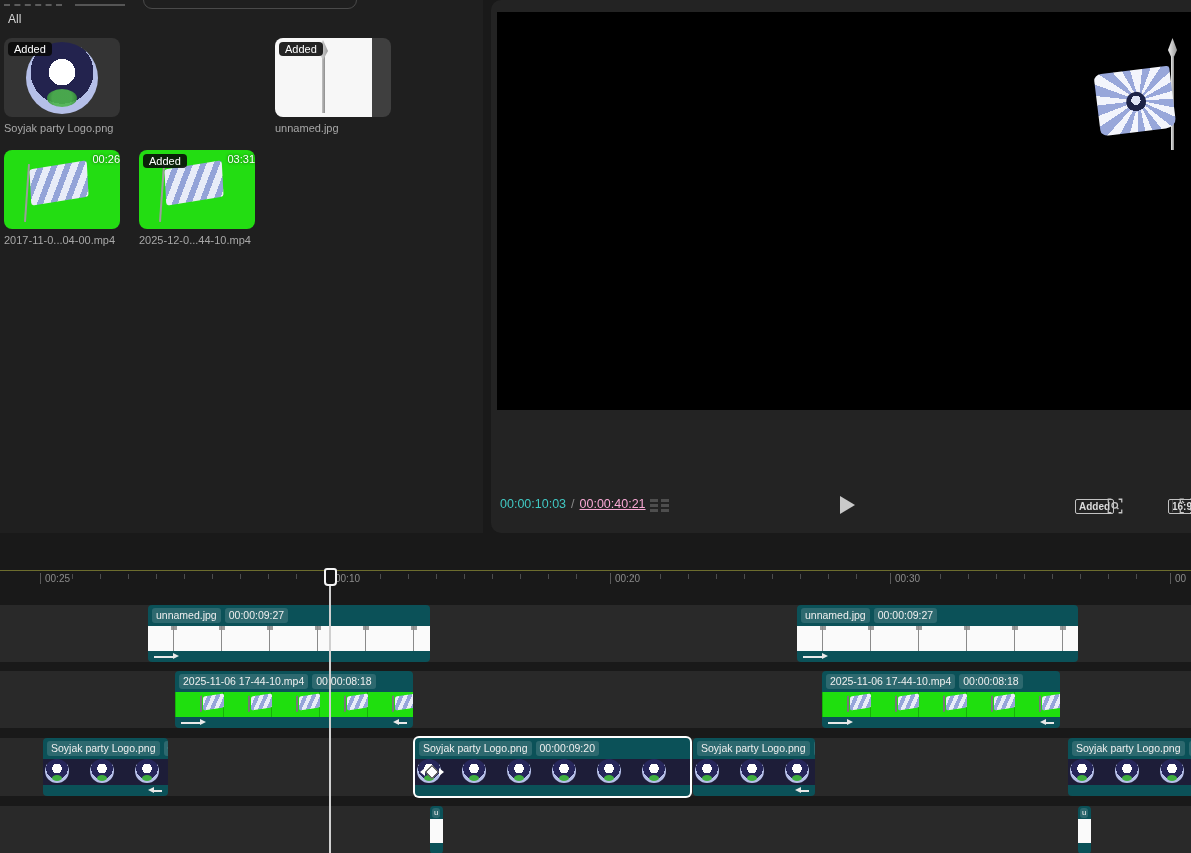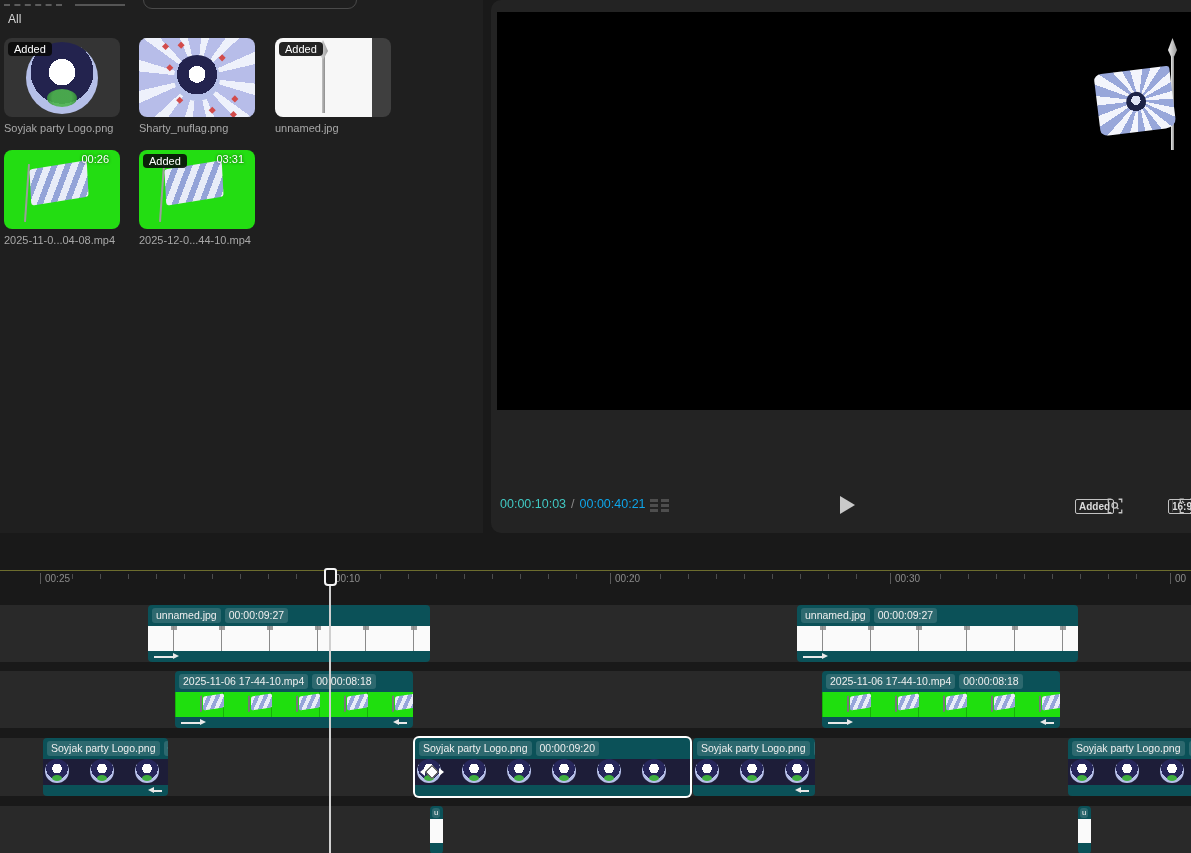--- a/index.html
+++ b/index.html
@@ -8,21 +8,21 @@
   
   .media-panel{position:absolute;left:0;top:0;width:483px;height:533px;background:#1f1f1f;}
   .artifact-dashed{position:absolute;left:4px;top:4px;width:58px;border-top:2px dashed #5c5c5c;}
   .artifact-solid{position:absolute;left:75px;top:4px;width:50px;border-top:2px solid #555;}
   .artifact-search{position:absolute;left:143px;top:-9px;width:212px;height:16px;border:1px solid #4a4a4a;border-radius:9px;}
   .section-label{position:absolute;left:8px;top:12px;font-size:12px;color:#d6d6d6;}
   .card{position:absolute;width:116px;}
   .thumb{position:relative;width:116px;height:79px;border-radius:8px;overflow:hidden;}
   .badge-added{position:absolute;left:4px;top:4px;background:rgba(8,8,8,.88);color:#fff;font-size:11px;padding:1px 6px;border-radius:4px;z-index:3;}
   .badge-added:empty{display:none;}
-  .thumb-duration{position:absolute;right:11px;top:3px;color:#fff;font-size:11px;text-shadow:0 0 3px rgba(0,0,0,.7);z-index:3;}
+  .thumb-duration{position:absolute;right:0;top:3px;color:#fff;font-size:11px;text-shadow:0 0 3px rgba(0,0,0,.7);z-index:3;}
   .thumb-duration:empty{display:none;}
   .card-label{margin-top:5px;font-size:11px;color:#a8a8a8;white-space:nowrap;overflow:hidden;}
 
   .thumb-logo{background:#343434;}
   .big-logo{position:absolute;left:50%;top:50%;transform:translate(-50%,-50%);width:72px;height:72px;border-radius:50%;
     background:radial-gradient(circle at 50% 42%, #ffffff 0 24%, #23234e 24% 57%, #b5bfe8 57% 79%, #8894d2 79% 100%);}
   .big-logo::after{content:'';position:absolute;left:21px;bottom:7px;width:30px;height:18px;border-radius:50%;
     background:radial-gradient(circle,#4db54d 0 55%,#2e7d32 100%);opacity:.9;}
   .thumb-flag{background:#b7bde9;}
   .rays{position:absolute;inset:-20px;background:repeating-conic-gradient(from 6deg at 50% 50%, #eef1fb 0 11deg, rgba(238,241,251,0) 11deg 30deg);}
@@ -46,21 +46,21 @@
   .pv-spear{position:absolute;left:671px;top:26px;width:9px;height:22px;background:linear-gradient(90deg,#eee,#999);
     clip-path:polygon(50% 0,100% 55%,50% 100%,0 55%);}
   .pv-pole{position:absolute;left:674px;top:44px;width:3px;height:94px;background:linear-gradient(90deg,#e8e8e8,#8f8f8f);}
   .pv-cloth{position:absolute;left:600px;top:58px;width:76px;height:62px;border-radius:10% 4% 14% 10%;transform:rotate(-7deg);
     background:repeating-conic-gradient(from 0deg at 55% 50%, #f3f5fc 0 13deg, #98a7da 13deg 27deg);}
   .pv-emblem{position:absolute;left:29px;top:22px;width:20px;height:20px;border-radius:50%;
     background:radial-gradient(circle at 50% 42%, #dfe5f5 0 30%, #1d2447 30% 70%, #b5bfe8 70% 100%);}
   .playbar-left{position:absolute;left:9px;top:497px;display:flex;gap:5px;font-size:12.5px;align-items:center;}
   .time-current{color:#41c8c3;}
   .time-sep{color:#8a8a8a;}
-  .time-total{color:#0ea5e9;}
+  .time-total{color:#f9a8d4;text-decoration:underline;}
   .frames-icon{position:absolute;left:159px;top:499px;display:flex;gap:3px;}
   .frames-icon i{display:block;width:8px;height:14px;background:repeating-linear-gradient(#4e4e4e 0 3px,transparent 3px 5px);}
   .play-button{position:absolute;left:349px;top:496px;width:0;height:0;border-left:15px solid #c9c9c9;border-top:9px solid transparent;border-bottom:9px solid transparent;cursor:pointer;}
   .boxed{position:absolute;top:499px;border:1px solid #c2c2c2;border-radius:2px;color:#dcdcdc;font-size:10px;font-weight:bold;padding:0 3px;height:13px;line-height:13px;}
   .pv-icon{position:absolute;top:497px;width:18px;height:18px;}
   .pv-icon svg{stroke:#c6c6c6;fill:none;stroke-width:1.4;}
   .pv-divider{position:absolute;left:681px;top:500px;width:1px;height:12px;background:#4a4a4a;}
 
   
   .toolbar{position:absolute;left:0;top:533px;width:1191px;height:37px;background:#191919;}
@@ -116,47 +116,38 @@
     <div class="section-label">All</div>
 
     <div class="card" style="left:4px;top:38px;">
       <div class="thumb thumb-logo">
         <div class="badge-added">Added</div>
         <div class="big-logo"></div>
       </div>
       <div class="card-label">Soyjak party Logo.png</div>
     </div>
 
-    <div class="card" style="left:139px;top:38px;">
-      <div class="thumb thumb-flag">
-        <div class="rays"></div>
-        <div class="dots"></div>
-        <div class="center-logo"></div>
-
-      </div>
-      <div class="card-label">Sharty_nuflag.png</div>
-    </div>
 
     <div class="card" style="left:275px;top:38px;">
       <div class="thumb thumb-spear">
         <div class="white-field"></div>
         <div class="spear-shaft"></div>
         <div class="spear-head"></div>
         <div class="badge-added">Added</div>
       </div>
       <div class="card-label">unnamed.jpg</div>
     </div>
 
     <div class="card" style="left:4px;top:150px;">
       <div class="thumb thumb-green">
         <div class="gs-pole"></div>
         <div class="gs-flag"></div>
         <div class="thumb-duration">00:26</div>
       </div>
-      <div class="card-label">2025-11-0...04-08.mp4</div>
+      <div class="card-label">2017-11-0...04-00.mp4</div>
     </div>
 
     <div class="card" style="left:139px;top:150px;">
       <div class="thumb thumb-green">
         <div class="gs-pole"></div>
         <div class="gs-flag"></div>
         <div class="badge-added">Added</div>
         <div class="thumb-duration">03:31</div>
       </div>
       <div class="card-label">2025-12-0...44-10.mp4</div>

